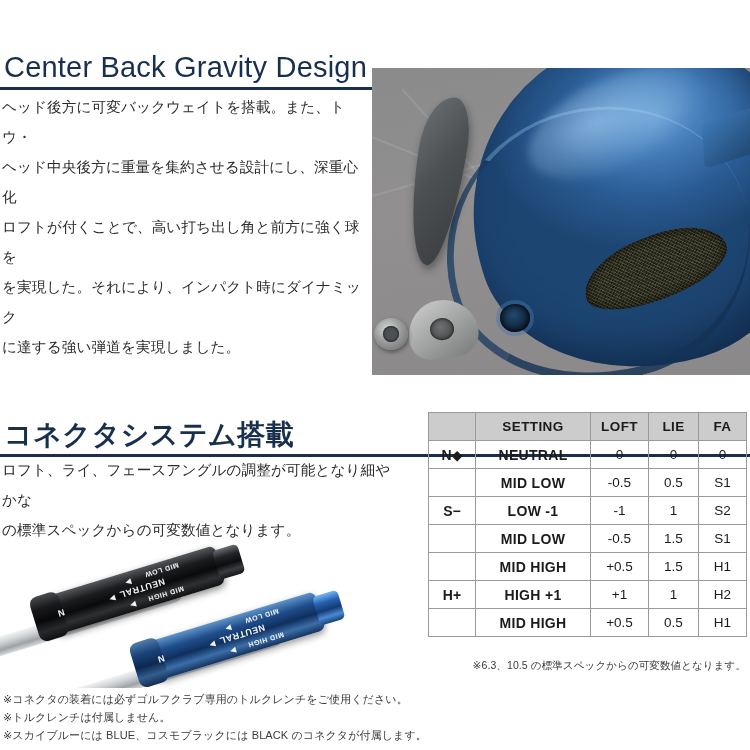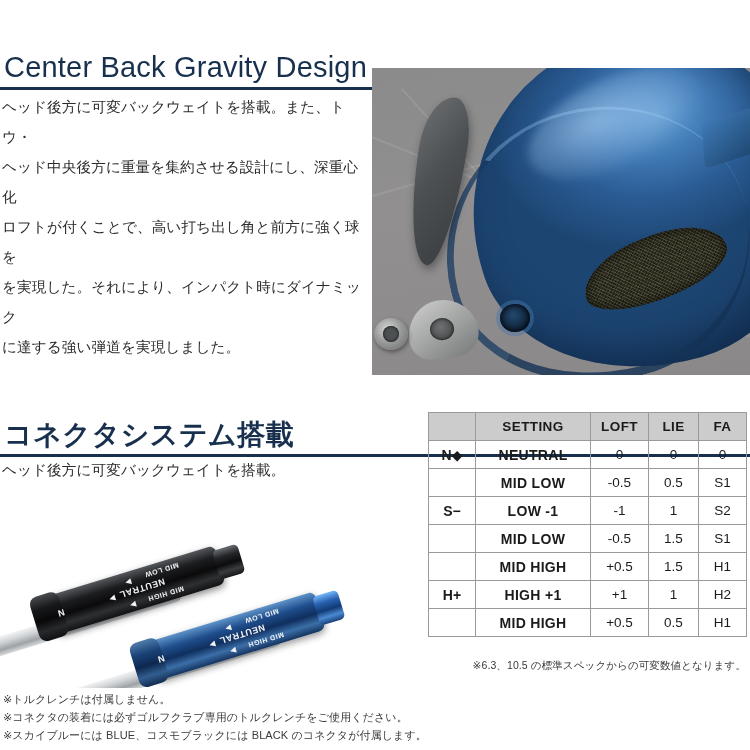--- a/index.html
+++ b/index.html
@@ -385,21 +385,22 @@
   <div class="weight-holder"></div>
   <div class="screw"></div>
 </div>
 
 <div class="section-head" id="head-connector">
   <div class="title jp">コネクタシステム搭載</div>
   <div class="rule"></div>
 </div>
 
 <div class="body-copy" id="copy-connector">
-  <p>ヘッド後方に可変バックウェイトを搭載。</p>
+  <p>ロフト、ライ、フェースアングルの調整が可能となり細やかな</p>
+  <p>の標準スペックからの可変数値となります。</p>
 </div>
 
 <div id="connector-image">
   <div class="shaft" id="shaft-black"></div>
   <div class="connector" id="connector-black">
     <div class="collar"></div>
     <div class="tip"></div>
     <div class="conn-marks">
       <span class="m-neutral">NEUTRAL</span>
       <span class="m-high">MID HIGH</span>
@@ -493,16 +494,16 @@
         <td class="val">+0.5</td>
         <td class="val">0.5</td>
         <td class="val">H1</td>
       </tr>
     </tbody>
 </table>
 
 <div id="table-note">※6.3、10.5 の標準スペックからの可変数値となります。</div>
 
 <div id="footnotes">
+  <div>※コネクタの装着には必ずゴルフクラブ専用のトルクレンチをご使用ください。</div>
   <div>※トルクレンチは付属しません。</div>
-  <div>※コネクタの装着には必ずゴルフクラブ専用のトルクレンチをご使用ください。</div>
   <div>※スカイブルーには BLUE、コスモブラックには BLACK のコネクタが付属します。</div>
 </div>
 
 </body></html>

